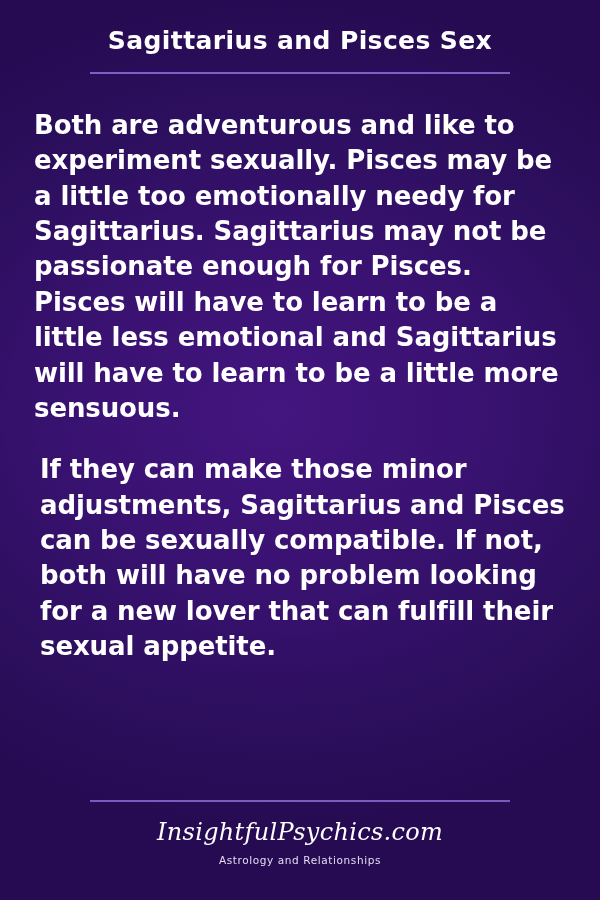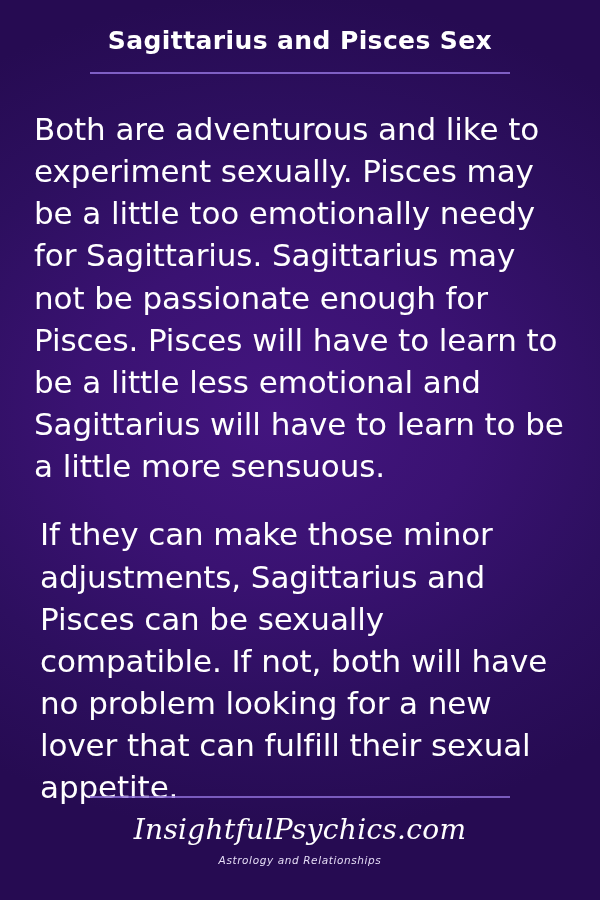--- a/index.html
+++ b/index.html
@@ -39,22 +39,22 @@
     margin-top: 16px;
     width: 420px;
     height: 2px;
     background: #8e6fd8;
     opacity: 0.85;
   }
   .body {
     margin-top: 34px;
     width: 100%;
     color: #ffffff;
-    font-size: 31px;
-    font-weight: normal;
+    font-size: 26px;
+    font-weight: bold;
     line-height: 1.36;
     letter-spacing: -0.1px;
   }
   .para {
     margin: 0 0 26px 0;
   }
   .para:last-child {
     margin-bottom: 0;
     margin-left: 6px;
   }
@@ -71,30 +71,29 @@
     width: 420px;
     height: 2px;
     background: #8e6fd8;
     opacity: 0.8;
     margin-bottom: 18px;
   }
   .brand {
     color: #ffffff;
     font-family: "DejaVu Serif", serif;
     font-style: italic;
-    font-size: 28px;
+    font-size: 24px;
     letter-spacing: 0.3px;
     line-height: 1;
   }
   .tagline {
     margin-top: 10px;
     color: #e4dcf5;
     font-size: 10.5px;
     letter-spacing: 0.6px;
-    font-style: italic;
   }
 </style>
 </head>
 <body>
 
 <div class="card">
 
   <div class="title">Sagittarius and Pisces Sex</div>
 
   <div class="title-rule"></div>

